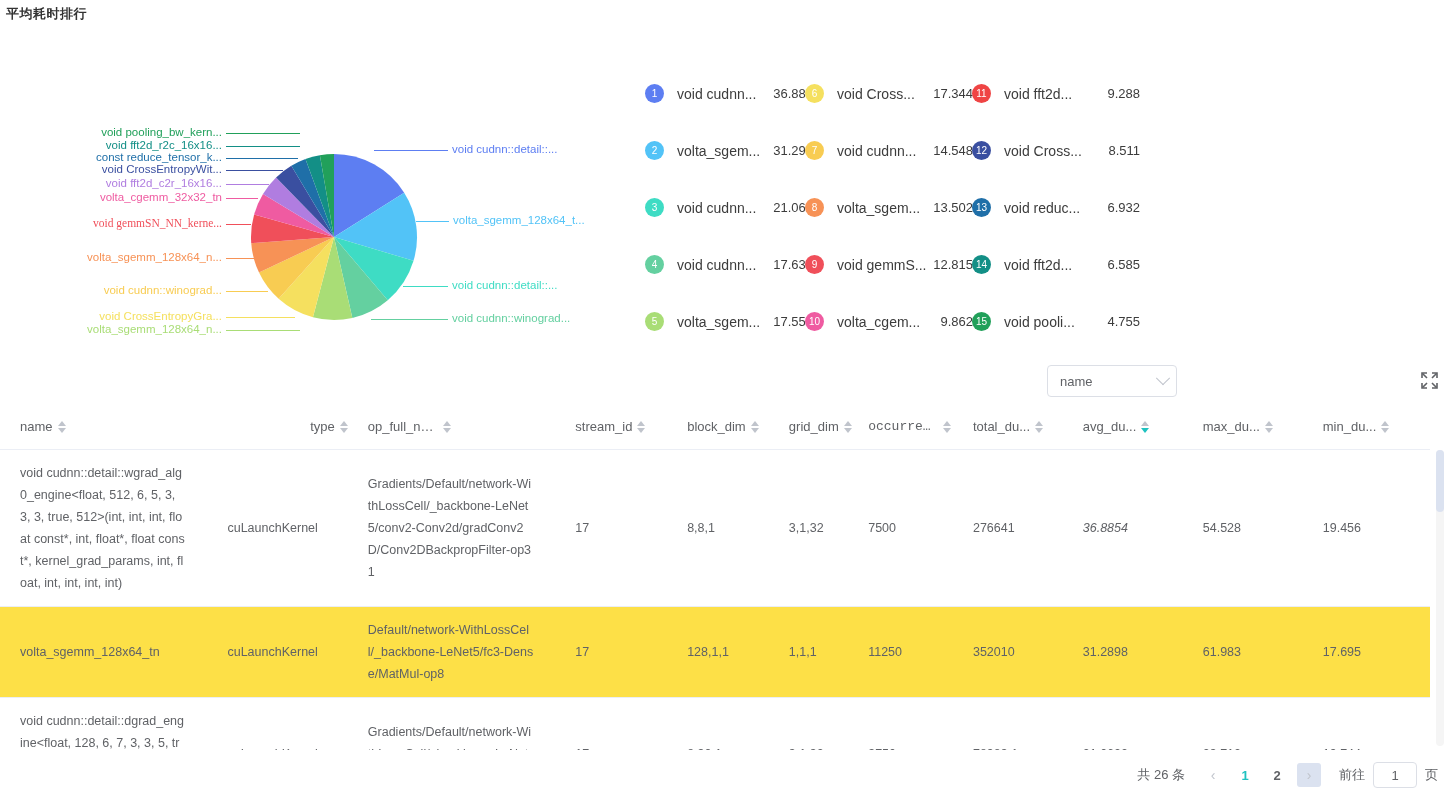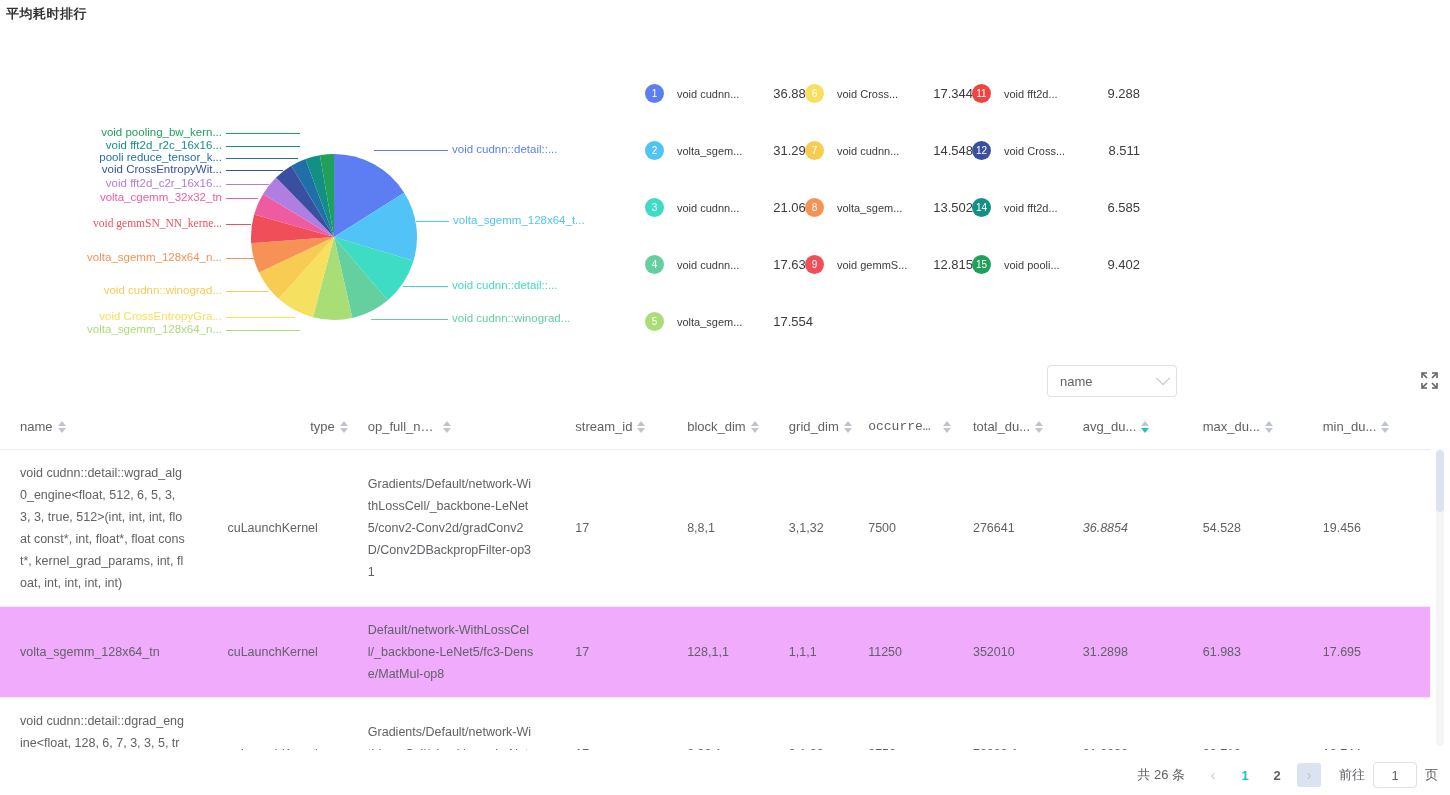--- a/index.html
+++ b/index.html
@@ -67,21 +67,21 @@
     color: #ffffff;
     font-size: 10px;
     display: flex;
     align-items: center;
     justify-content: center;
     flex: 0 0 auto;
     font-weight: normal;
   }
   .legend-name {
     margin-left: 13px;
-    font-size: 11px;
+    font-size: 14px;
     color: #3c3c3c;
     width: 94px;
     overflow: hidden;
     text-overflow: ellipsis;
     white-space: nowrap;
   }
   .legend-val {
     font-size: 13px;
     color: #3c3c3c;
     text-align: right;
@@ -188,21 +188,21 @@
   .sort-arrows.desc .arrow-down { border-top-color: #1fc2c0; }
   tbody td {
     font-size: 12.5px;
     color: #606266;
     padding: 12px 0;
     border-bottom: 1px solid #ebeef5;
     vertical-align: middle;
     line-height: 22px;
     word-break: break-all;
   }
-  tbody tr.striped td { background: #f0abfc; }
+  tbody tr.striped td { background: #fde047; }
   .cell-pad { padding-right: 22px; }
 
   
   #table-scrollbar {
     position: absolute;
     right: 6px; top: 450px;
     width: 8px; height: 296px;
     background: #f5f5f5;
     border-radius: 4px;
   }
@@ -264,21 +264,21 @@
       <div class="pie-label right" style="top: 192px; color: rgb(82, 195, 247); left: 453px;">volta_sgemm_128x64_t...</div>
       <div class="leader" style="background: rgb(82, 195, 247); top: 198px; left: 416.231px; width: 32.7689px;"></div>
       <div class="pie-label right" style="top: 257px; color: rgb(62, 220, 196); left: 452px;">void cudnn::detail::...</div>
       <div class="leader" style="background: rgb(62, 220, 196); top: 263px; left: 403.488px; width: 44.5117px;"></div>
       <div class="pie-label right" style="top: 290px; color: rgb(100, 208, 160); left: 452px;">void cudnn::winograd...</div>
       <div class="leader" style="background: rgb(100, 208, 160); top: 296px; left: 371.125px; width: 76.875px;"></div>
       <div class="pie-label left" style="top: 104px; color: rgb(33, 160, 90); right: 1228px;">void pooling_bw_kern...</div>
       <div class="leader" style="background: rgb(33, 160, 90); top: 110px; left: 226px; width: 74px;"></div>
       <div class="pie-label left" style="top: 117px; color: rgb(19, 143, 134); right: 1228px;">void fft2d_r2c_16x16...</div>
       <div class="leader" style="background: rgb(19, 143, 134); top: 123px; left: 226px; width: 74px;"></div>
-      <div class="pie-label left" style="top: 129px; color: rgb(31, 111, 168); right: 1228px;">pooli reduce_tensor_k...</div>
+      <div class="pie-label left" style="top: 129px; color: rgb(31, 111, 168); right: 1228px;">const reduce_tensor_k...</div>
       <div class="leader" style="background: rgb(31, 111, 168); top: 135px; left: 226px; width: 72.2446px;"></div>
       <div class="pie-label left" style="top: 141px; color: rgb(58, 79, 160); right: 1228px;">void CrossEntropyWit...</div>
       <div class="leader" style="background: rgb(58, 79, 160); top: 147px; left: 226px; width: 57.3584px;"></div>
       <div class="pie-label left" style="top: 155px; color: rgb(176, 125, 224); right: 1228px;">void fft2d_c2r_16x16...</div>
       <div class="leader" style="background: rgb(176, 125, 224); top: 161px; left: 226px; width: 43.0211px;"></div>
       <div class="pie-label left" style="top: 169px; color: rgb(239, 91, 161); right: 1228px;">volta_cgemm_32x32_tn</div>
       <div class="leader" style="background: rgb(239, 91, 161); top: 175px; left: 226px; width: 31.8799px;"></div>
       <div class="pie-label left" style="top: 195px; color: rgb(240, 79, 90); right: 1228px; font-family: Liberation Serif, serif;">void gemmSN_NN_kerne...</div>
       <div class="leader" style="background: rgb(240, 79, 90); top: 201px; left: 226px; width: 25.4178px;"></div>
       <div class="pie-label left" style="top: 229px; color: rgb(247, 146, 86); right: 1228px;">volta_sgemm_128x64_n...</div>
@@ -353,41 +353,51 @@
         <div class="legend-item">
           <span class="legend-badge" style="background: rgb(247, 146, 86);">8</span>
           <span class="legend-name">volta_sgem...</span>
           <span class="legend-val">13.502</span>
         </div>
         <div class="legend-item">
           <span class="legend-badge" style="background: rgb(240, 79, 90);">9</span>
           <span class="legend-name">void gemmS...</span>
           <span class="legend-val">12.815</span>
         </div>
+        <div class="legend-item">
+          <span class="legend-badge" style="background: rgb(239, 91, 161);">10</span>
+          <span class="legend-name">volta_cgem...</span>
+          <span class="legend-val">9.862</span>
+        </div>
       </div>
       <div class="legend-col" style="left: 327px;">
         <div class="legend-item">
           <span class="legend-badge" style="background: #ef4444;">11</span>
           <span class="legend-name">void fft2d...</span>
           <span class="legend-val">9.288</span>
         </div>
         <div class="legend-item">
           <span class="legend-badge" style="background: rgb(58, 79, 160);">12</span>
           <span class="legend-name">void Cross...</span>
           <span class="legend-val">8.511</span>
         </div>
         <div class="legend-item">
+          <span class="legend-badge" style="background: rgb(31, 111, 168);">13</span>
+          <span class="legend-name">void reduc...</span>
+          <span class="legend-val">6.932</span>
+        </div>
+        <div class="legend-item">
           <span class="legend-badge" style="background: rgb(19, 143, 134);">14</span>
           <span class="legend-name">void fft2d...</span>
           <span class="legend-val">6.585</span>
         </div>
         <div class="legend-item">
           <span class="legend-badge" style="background: rgb(33, 160, 90);">15</span>
           <span class="legend-name">void pooli...</span>
-          <span class="legend-val">9.402</span>
+          <span class="legend-val">4.755</span>
         </div>
       </div>
     </div>
 </div>
 
 <div id="controls">
   <div id="select-box">
     <span id="select-value">name</span>
     <span class="chevron"></span>
   </div>

